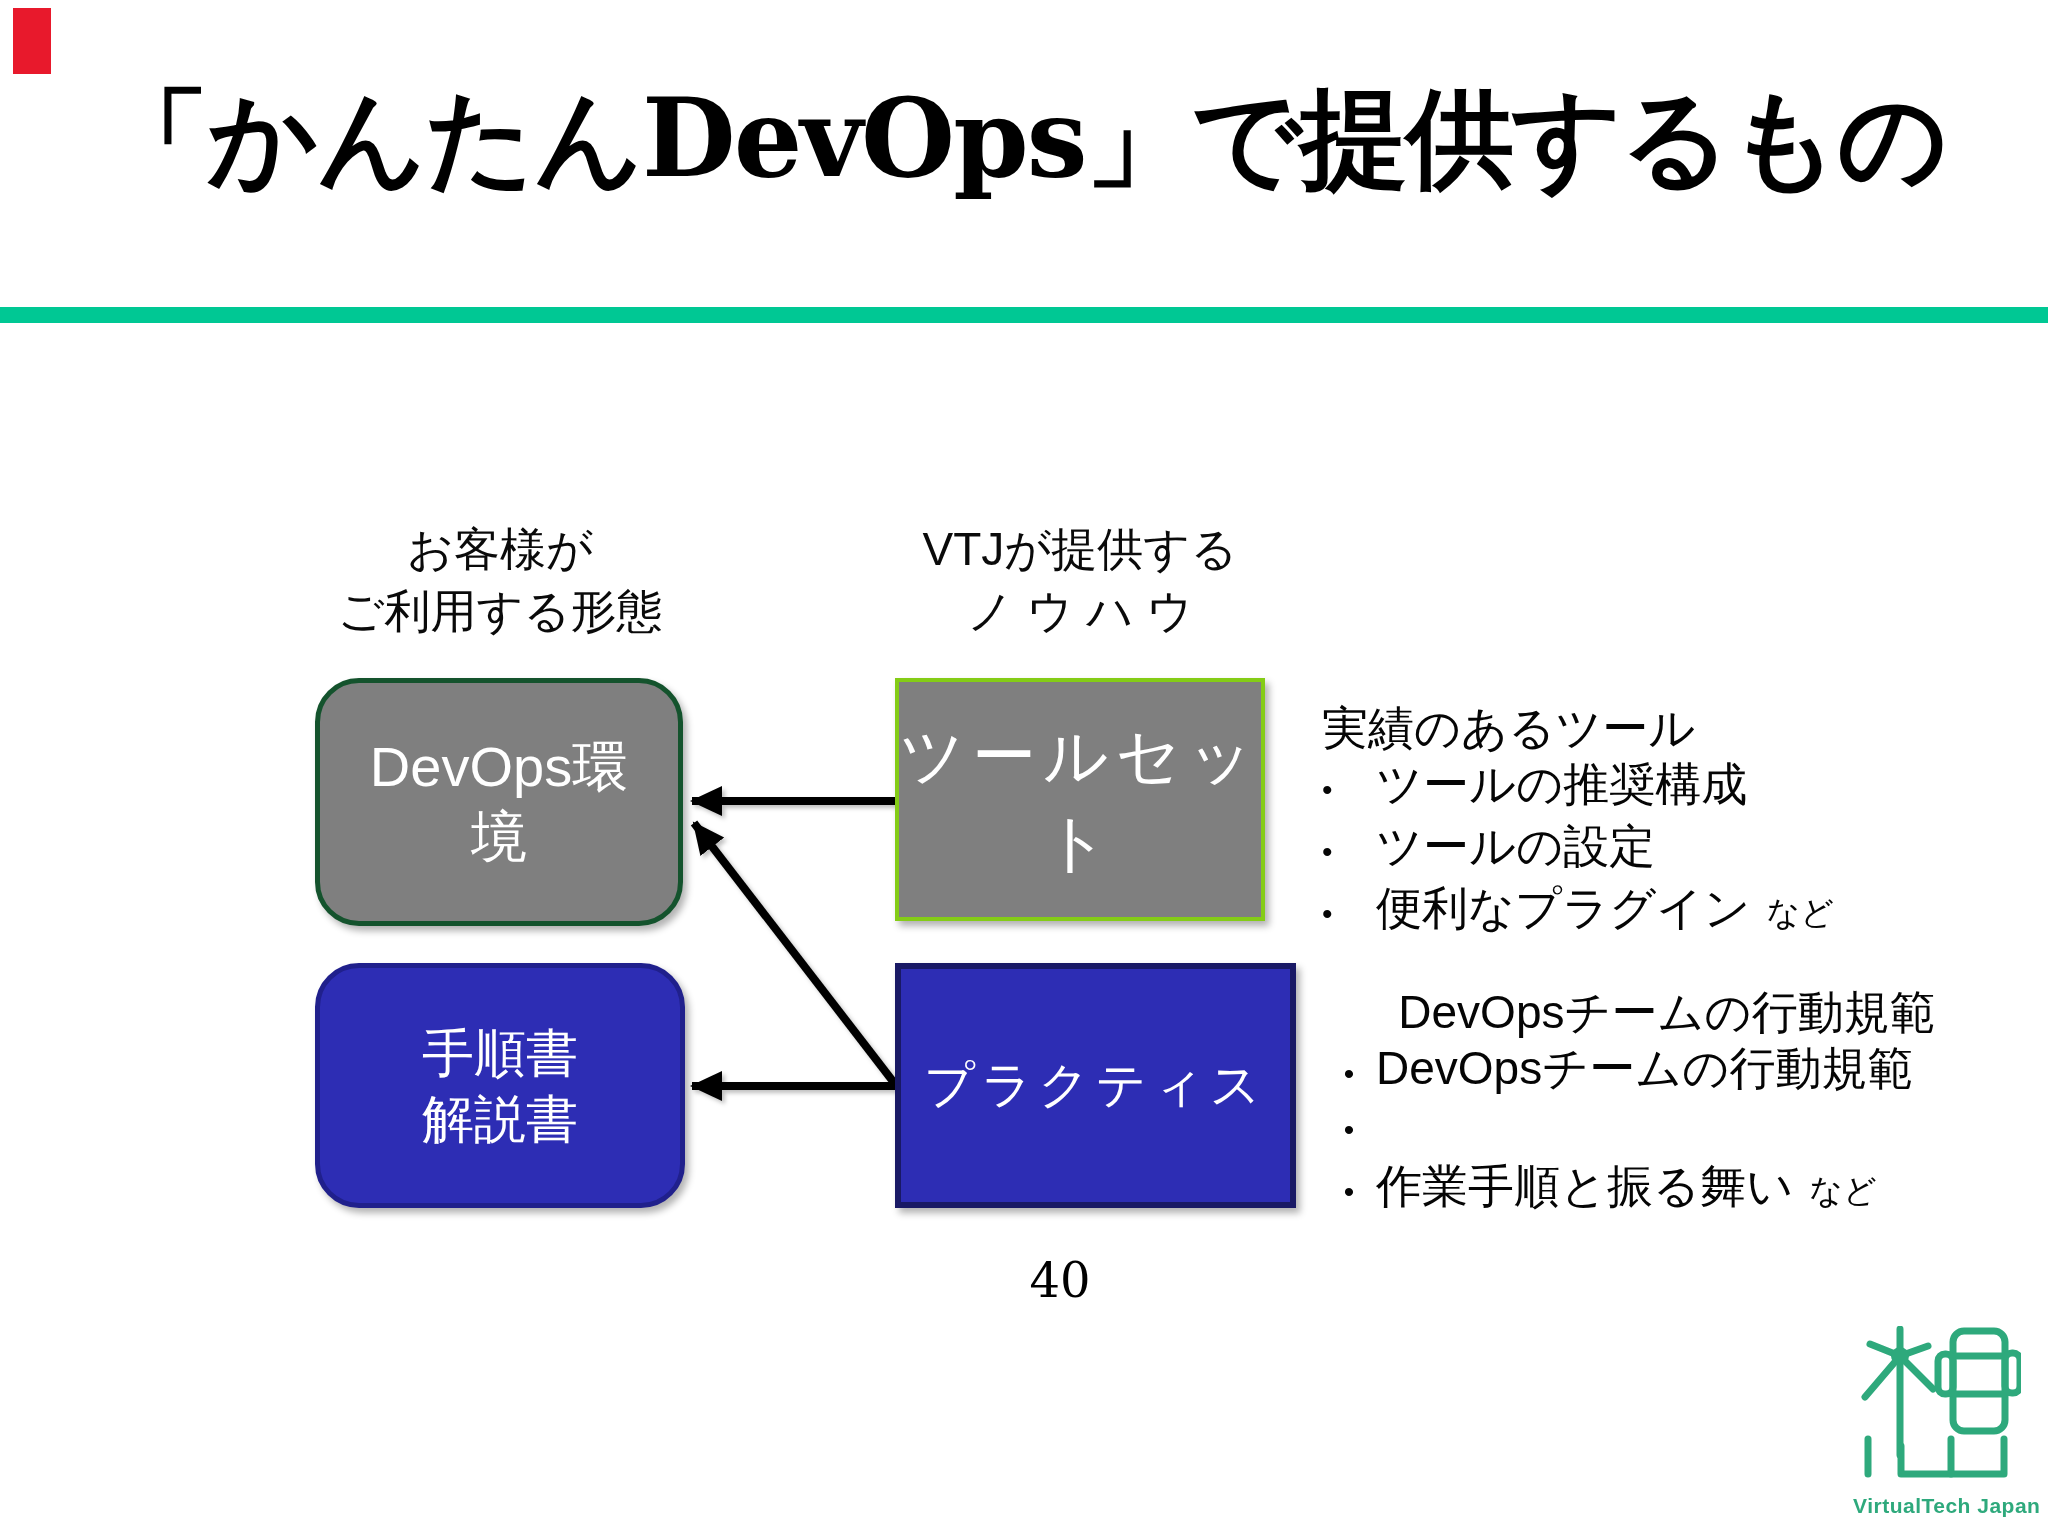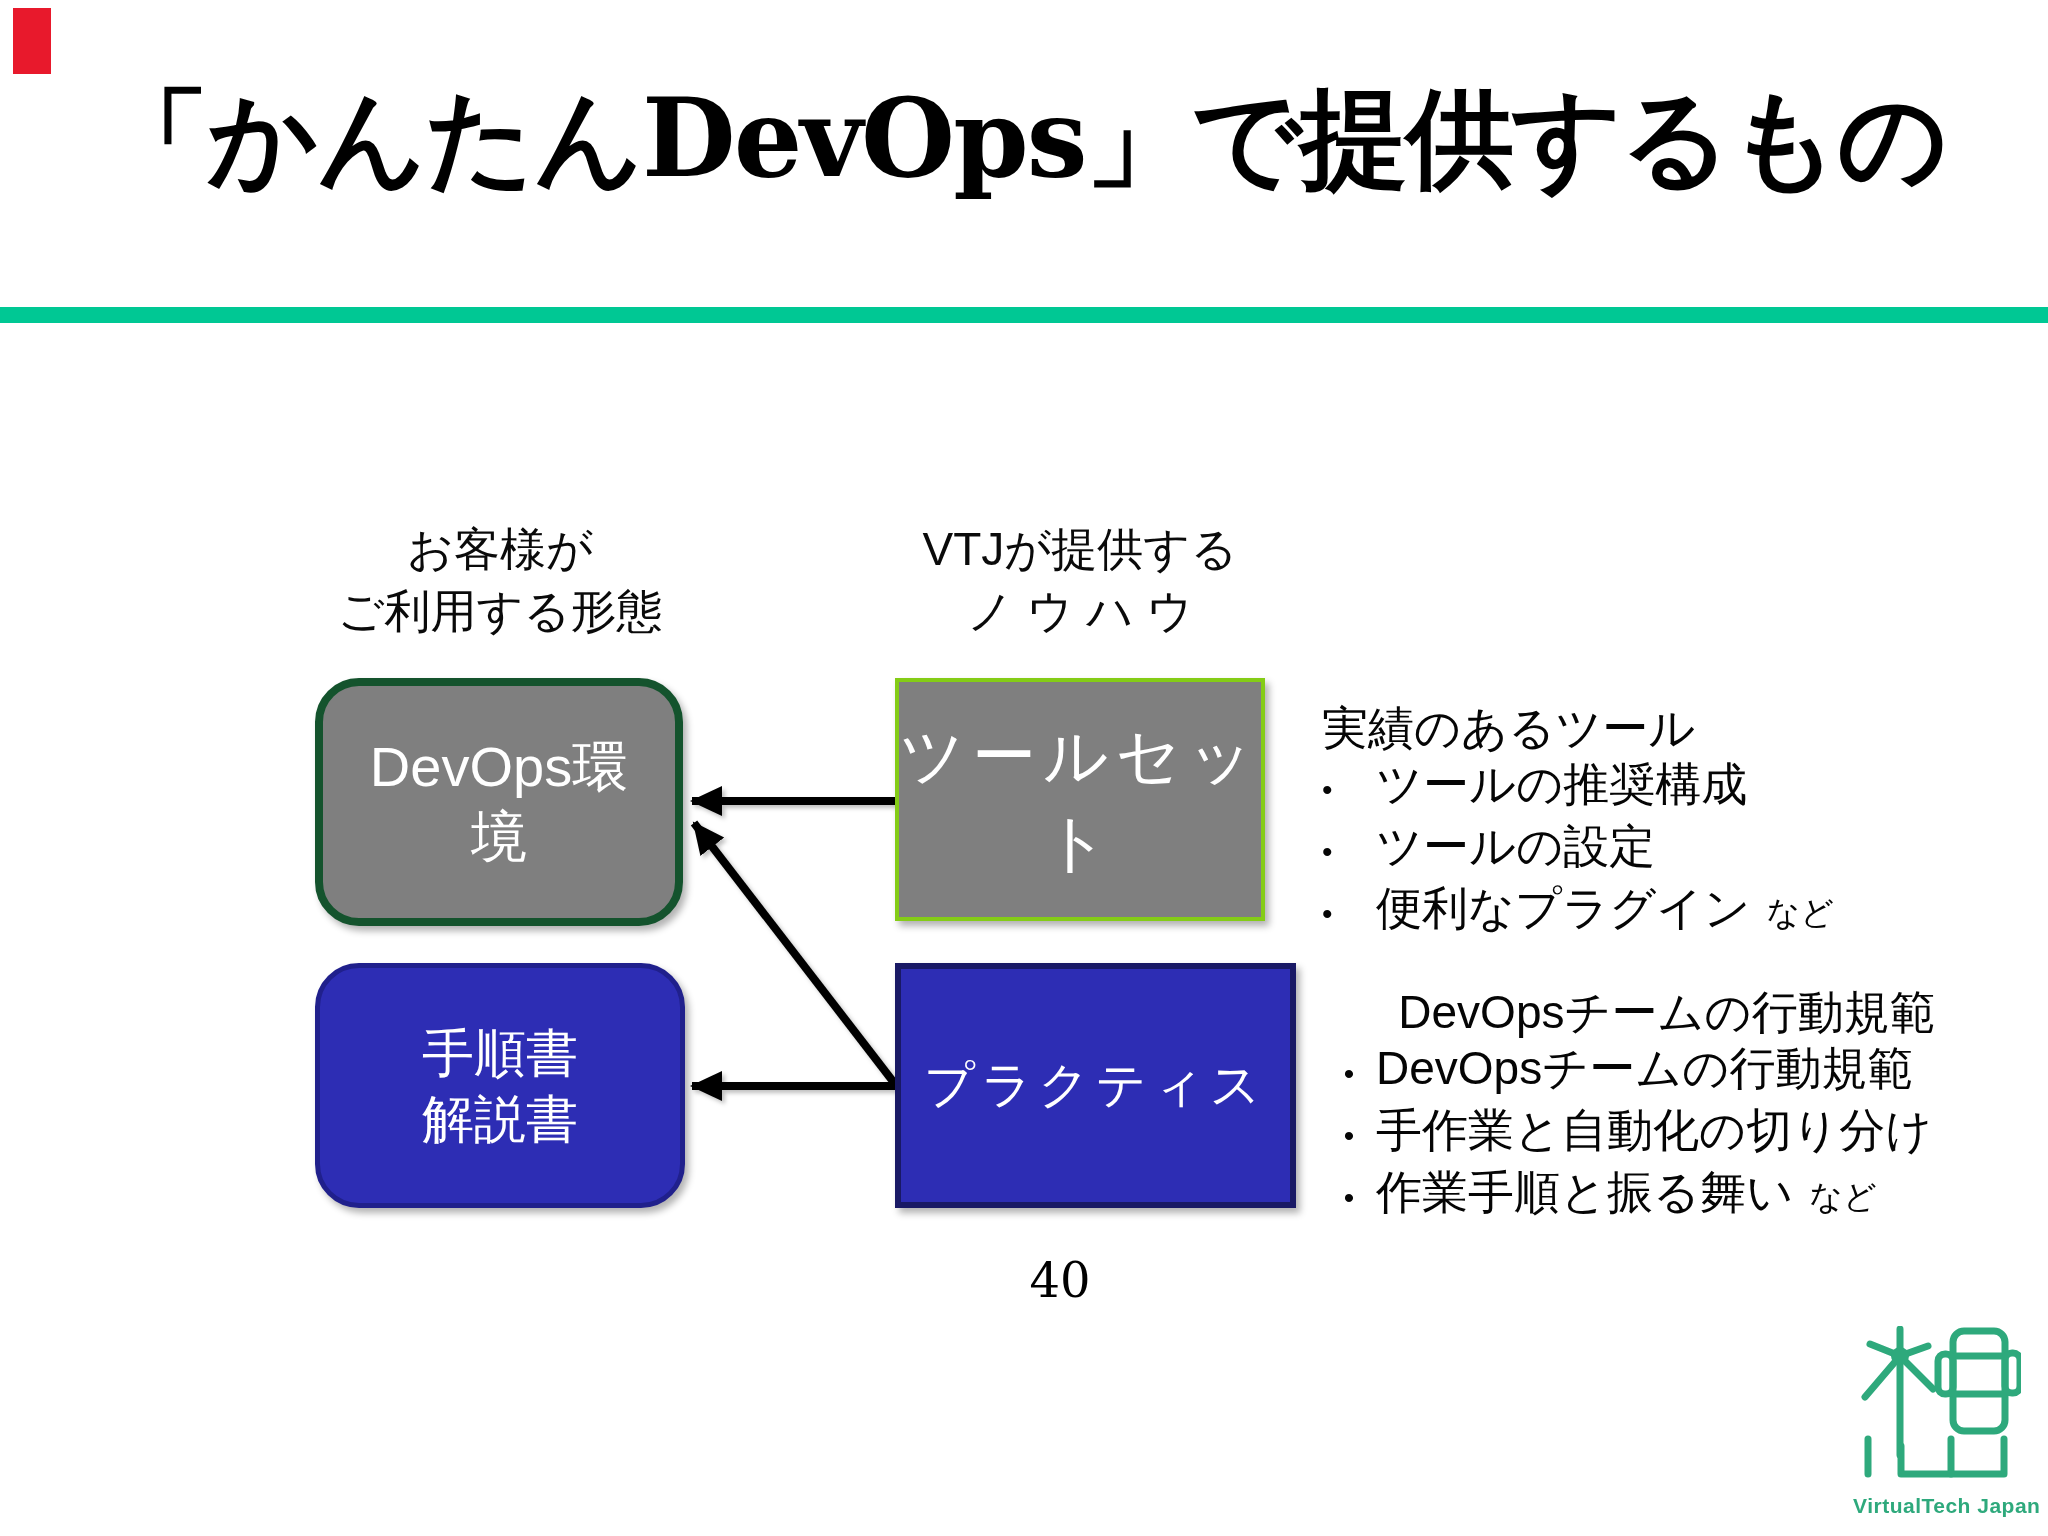--- a/index.html
+++ b/index.html
@@ -41,21 +41,21 @@
     position:absolute;display:flex;align-items:center;justify-content:center;
     color:#ffffff;text-align:center;white-space:pre-line;
     box-shadow:4px 5px 7px rgba(0,0,0,0.30);
     box-sizing:border-box;
   }
   .box.gray{background:#7f7f7f;}
   .box.blue{background:#2d2db4;}
   .box.rounded{border-radius:44px;}
   .box.devops-env{
     left:315px;top:678px;width:368px;height:248px;
-    border:8px solid #14532d;font-size:56px;line-height:70px;
+    border:5px solid #14532d;font-size:56px;line-height:70px;
   }
   .box.toolset{
     left:895px;top:678px;width:370px;height:243px;
     border:4px solid #84cc16;font-size:64px;letter-spacing:7px;
   }
   .box.manuals{
     left:315px;top:963px;width:370px;height:245px;
     border:5px solid #20208c;font-size:52px;line-height:66px;
   }
   .box.practices{
@@ -150,21 +150,20 @@
   </div>
 
   <div class="notes bottom">
     <div class="note-heading">DevOpsチームの行動規範</div>
     <div class="note-item">
       <span class="bullet">•</span>
       <span>DevOpsチームの行動規範</span>
     </div>
     <div class="note-item">
       <span class="bullet">•</span>
-      <span>手作業と自動化の切り分け</span>
     </div>
     <div class="note-item">
       <span class="bullet">•</span>
       <span>作業手順と振る舞い</span>
       <span class="suffix">など</span>
     </div>
   </div>
 
   <div class="page-number">40</div>
 

